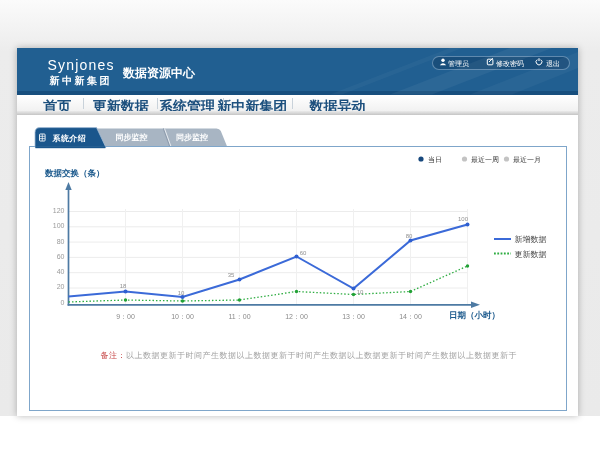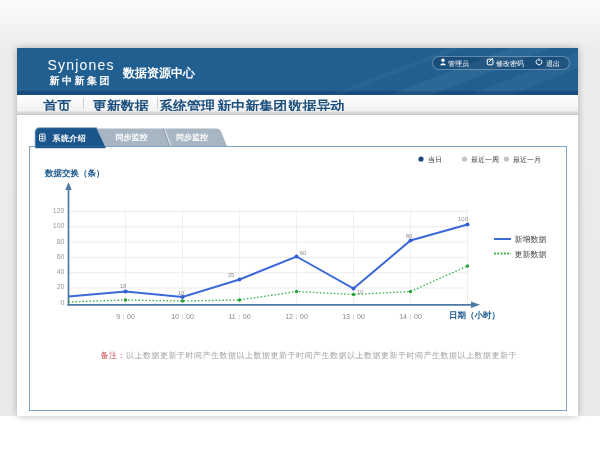--- a/index.html
+++ b/index.html
@@ -42,21 +42,21 @@
 <div id="title">数据资源中心</div>
 <div id="pill"></div>
 <span class="pilltxt" style="left:448px;">管理员</span>
 <span class="pilltxt" style="left:496px;">修改密码</span>
 <span class="pilltxt" style="left:546px;">退出</span>
 <div id="nav"></div>
 <span class="navitem" style="left:57.3px;">首页</span>
 <span class="navitem" style="left:120.7px;">更新数据</span>
 <span class="navitem" style="left:187px;">系统管理</span>
 <span class="navitem" style="left:252.3px;">新中新集团</span>
-<span class="navitem" style="left:305px;padding-left:23px;">数据异动</span>
+<span class="navitem" style="left:326px;padding-left:23px;">数据异动</span>
 <span class="navsep" style="left:83.3px;"></span>
 <span class="navsep" style="left:157px;"></span>
 <span class="navsep" style="left:223px;"></span>
 <span class="navsep" style="left:291.5px;"></span>
 <div id="grayband"></div>
 <div id="panel"></div>
 <div id="note"><b>备注：</b>以上数据更新于时间产生数据以上数据更新于时间产生数据以上数据更新于时间产生数据以上数据更新于</div>
 <svg width="600" height="450" viewBox="0 0 600 450">
 
   <polygon points="390,94.5 510,48 552,48 432,94.5" fill="rgba(255,255,255,0.05)"></polygon>

